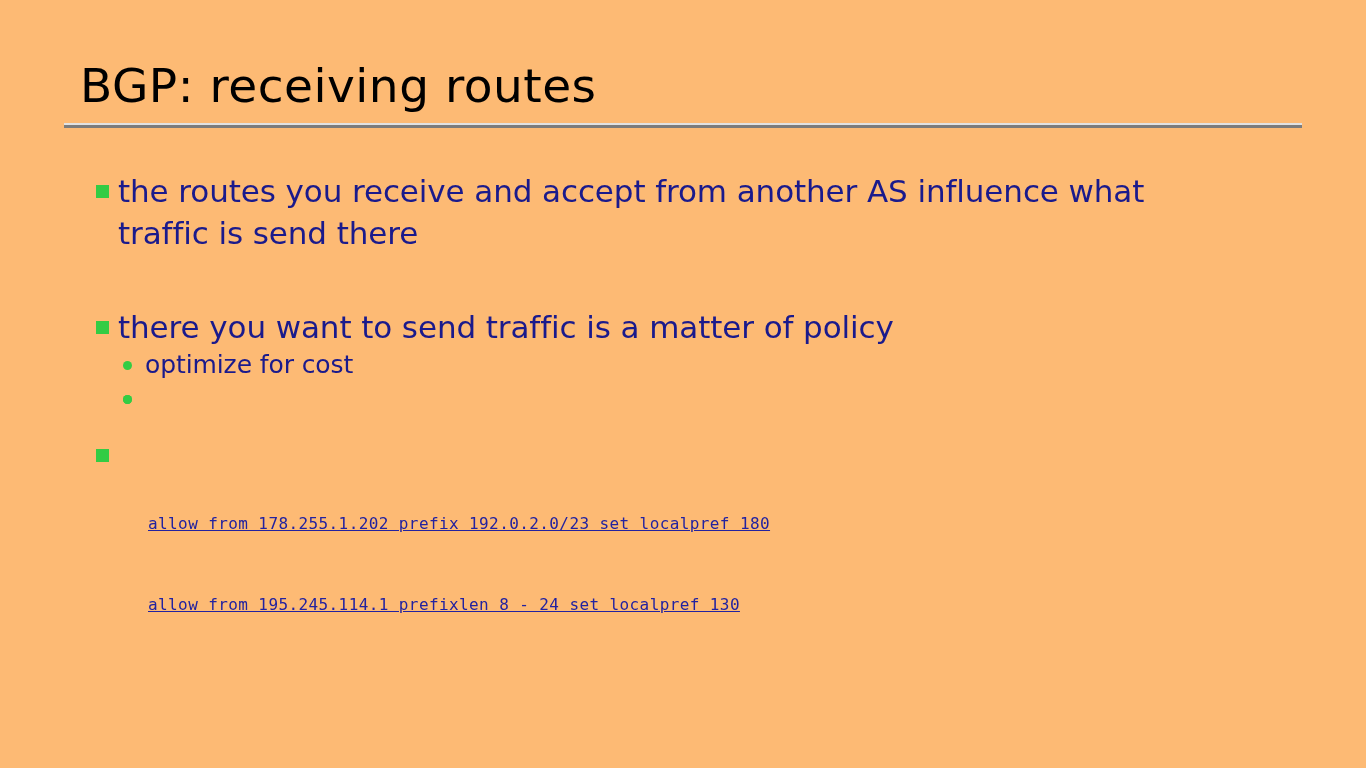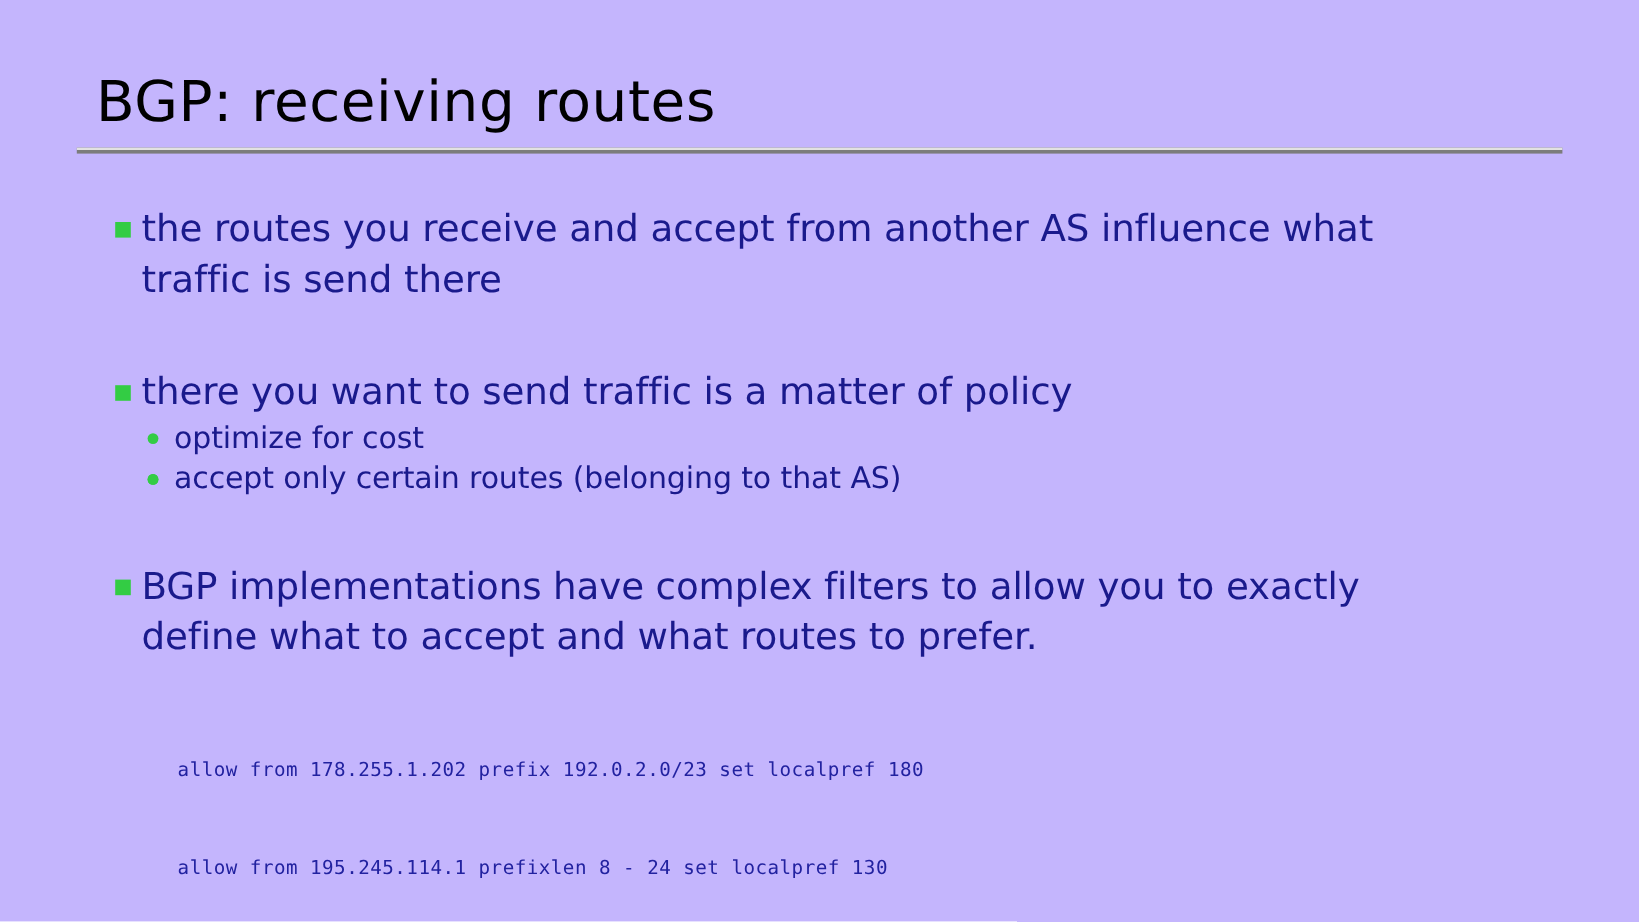--- a/index.html
+++ b/index.html
@@ -12,21 +12,21 @@
     height: 768px;
     overflow: hidden;
     font-family: "DejaVu Sans", sans-serif;
     -webkit-font-smoothing: antialiased;
   }
 
   .slide {
     position: relative;
     width: 1366px;
     height: 768px;
-    background: #c4b5fd;
+    background: #fdba74;
   }
 
   
   .title {
     position: absolute;
     left: 80px;
     top: 58px;
     font-family: "DejaVu Sans", sans-serif;
     font-size: 47px;
     line-height: 56px;
@@ -108,20 +108,21 @@
     padding-left: 148px;
     color: #2222a0;
     font-family: "DejaVu Sans Mono", monospace;
     font-size: 16px;
     line-height: 27px;
     letter-spacing: 0.4px;
     white-space: pre;
   }
   .code-line {
     display: block;
+    text-decoration: underline;
   }
 </style>
 </head>
 <body>
 
 <div class="slide">
 
   <div class="title">BGP: receiving routes</div>
 
   <div class="title-rule"></div>
@@ -144,28 +145,26 @@
       <span class="marker"></span>
       <span class="text">optimize for cost</span>
     </div>
 
     <div class="bullet-l2">
       <span class="marker"></span>
     </div>
 
     <div class="bullet-l2">
       <span class="marker"></span>
-      <span class="text">accept only certain routes (belonging to that AS)</span>
     </div>
 
     <div class="group-gap"></div>
 
     <div class="bullet-l1">
       <span class="marker"></span>
-      <span class="text">BGP implementations have complex filters to allow you to exactly define what to accept and what routes to prefer.</span>
     </div>
 
     <div class="code-block">
       <span class="code-line">allow from 178.255.1.202 prefix 192.0.2.0/23 set localpref 180</span>
       <span class="code-line">allow from 195.245.114.1 prefixlen 8 - 24 set localpref 130</span>
       
       
     </div>
 
   </div>

